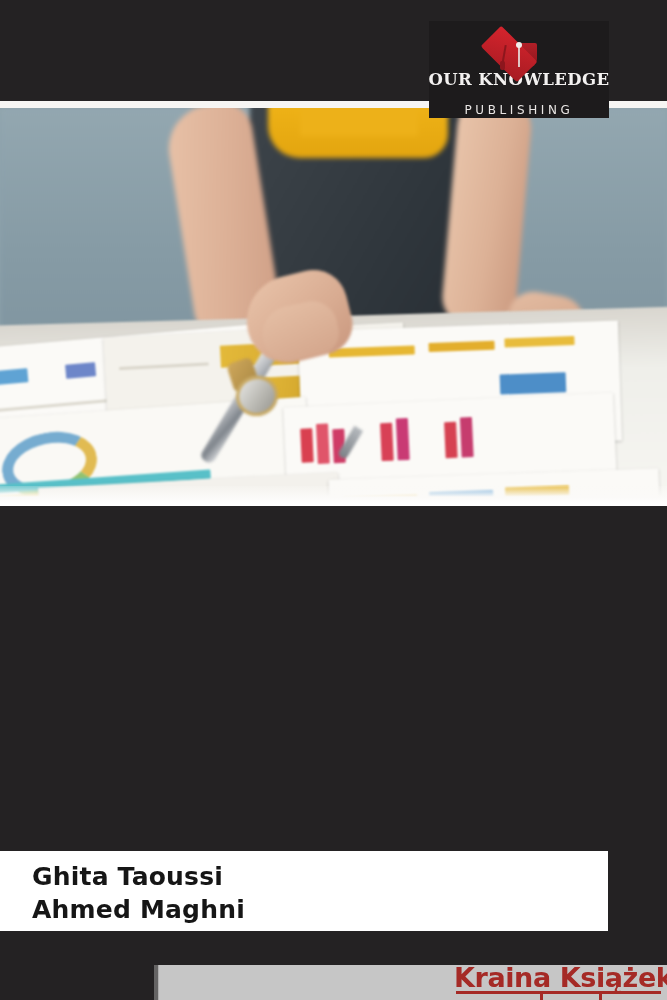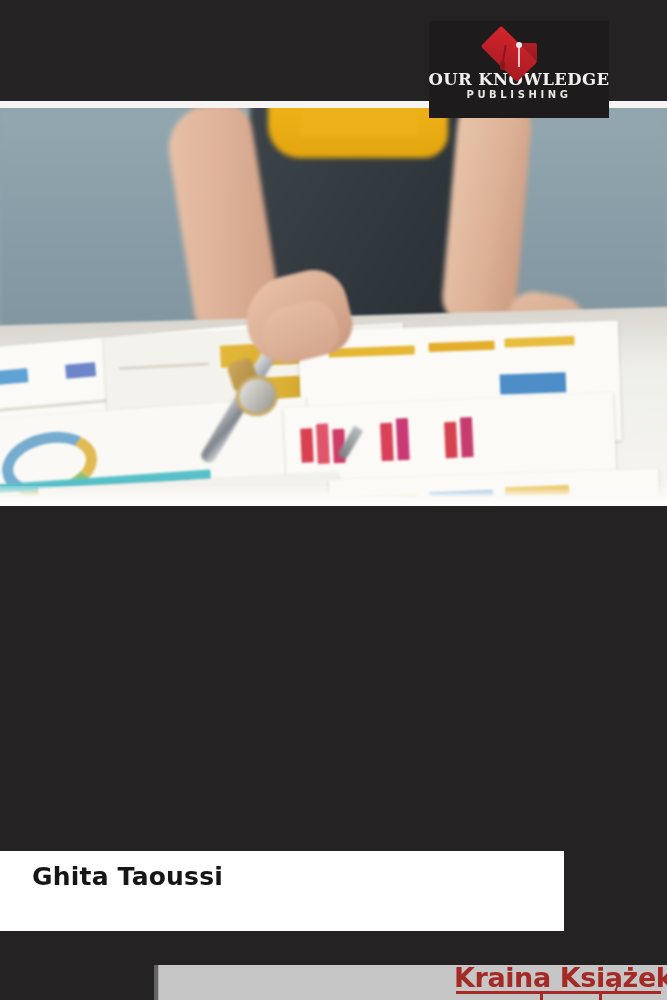--- a/index.html
+++ b/index.html
@@ -94,24 +94,24 @@
     color: #f3f1f0;
     font-family: "DejaVu Serif", "Liberation Serif", serif;
     font-weight: bold;
     font-size: 16.5px;
     letter-spacing: 0.4px;
     line-height: 1;
     white-space: nowrap;
   }
   .logo-sub {
     color: #e9e6e4;
-    font-size: 10px;
-    font-weight: bold;
+    font-size: 12px;
+    font-weight: normal;
     letter-spacing: 3.6px;
-    margin-top: 0;
+    margin-top: 14px;
     white-space: nowrap;
   }
 
   
   .photo-gap {
     position: absolute;
     left: 0; top: 101px;
     width: 667px; height: 7px;
     background: #f6f5f3;
     z-index: 2;
@@ -294,21 +294,21 @@
     font-weight: bold;
     line-height: 1.26;
     letter-spacing: 0.2px;
     z-index: 5;
   }
 
   
   .authors-strip {
     position: absolute;
     left: 0; top: 851px;
-    width: 564px; height: 80px;
+    width: 608px; height: 80px;
     background: #ffffff;
     z-index: 5;
   }
   .authors {
     position: absolute;
     left: 32px; top: 9px;
     color: #161616;
     font-size: 25px;
     font-weight: bold;
     line-height: 1.32;
@@ -461,20 +461,21 @@
       <div class="pen-tip"></div>
     </div>
 
     <div class="photo-bottom-sliver"></div>
   </div>
 
 
   <div class="authors-strip">
     <div class="authors">
       <div>Ghita Taoussi</div>
+      <div>Ahmed Maghni</div>
     </div>
   </div>
 
   <div class="barcode-shadow"></div>
   <div class="barcode-panel"></div>
   <div class="watermark">
     <div class="wm-text">Kraina Książek</div>
     <div class="wm-rule"></div>
     <div class="wm-book"></div>
   </div>

